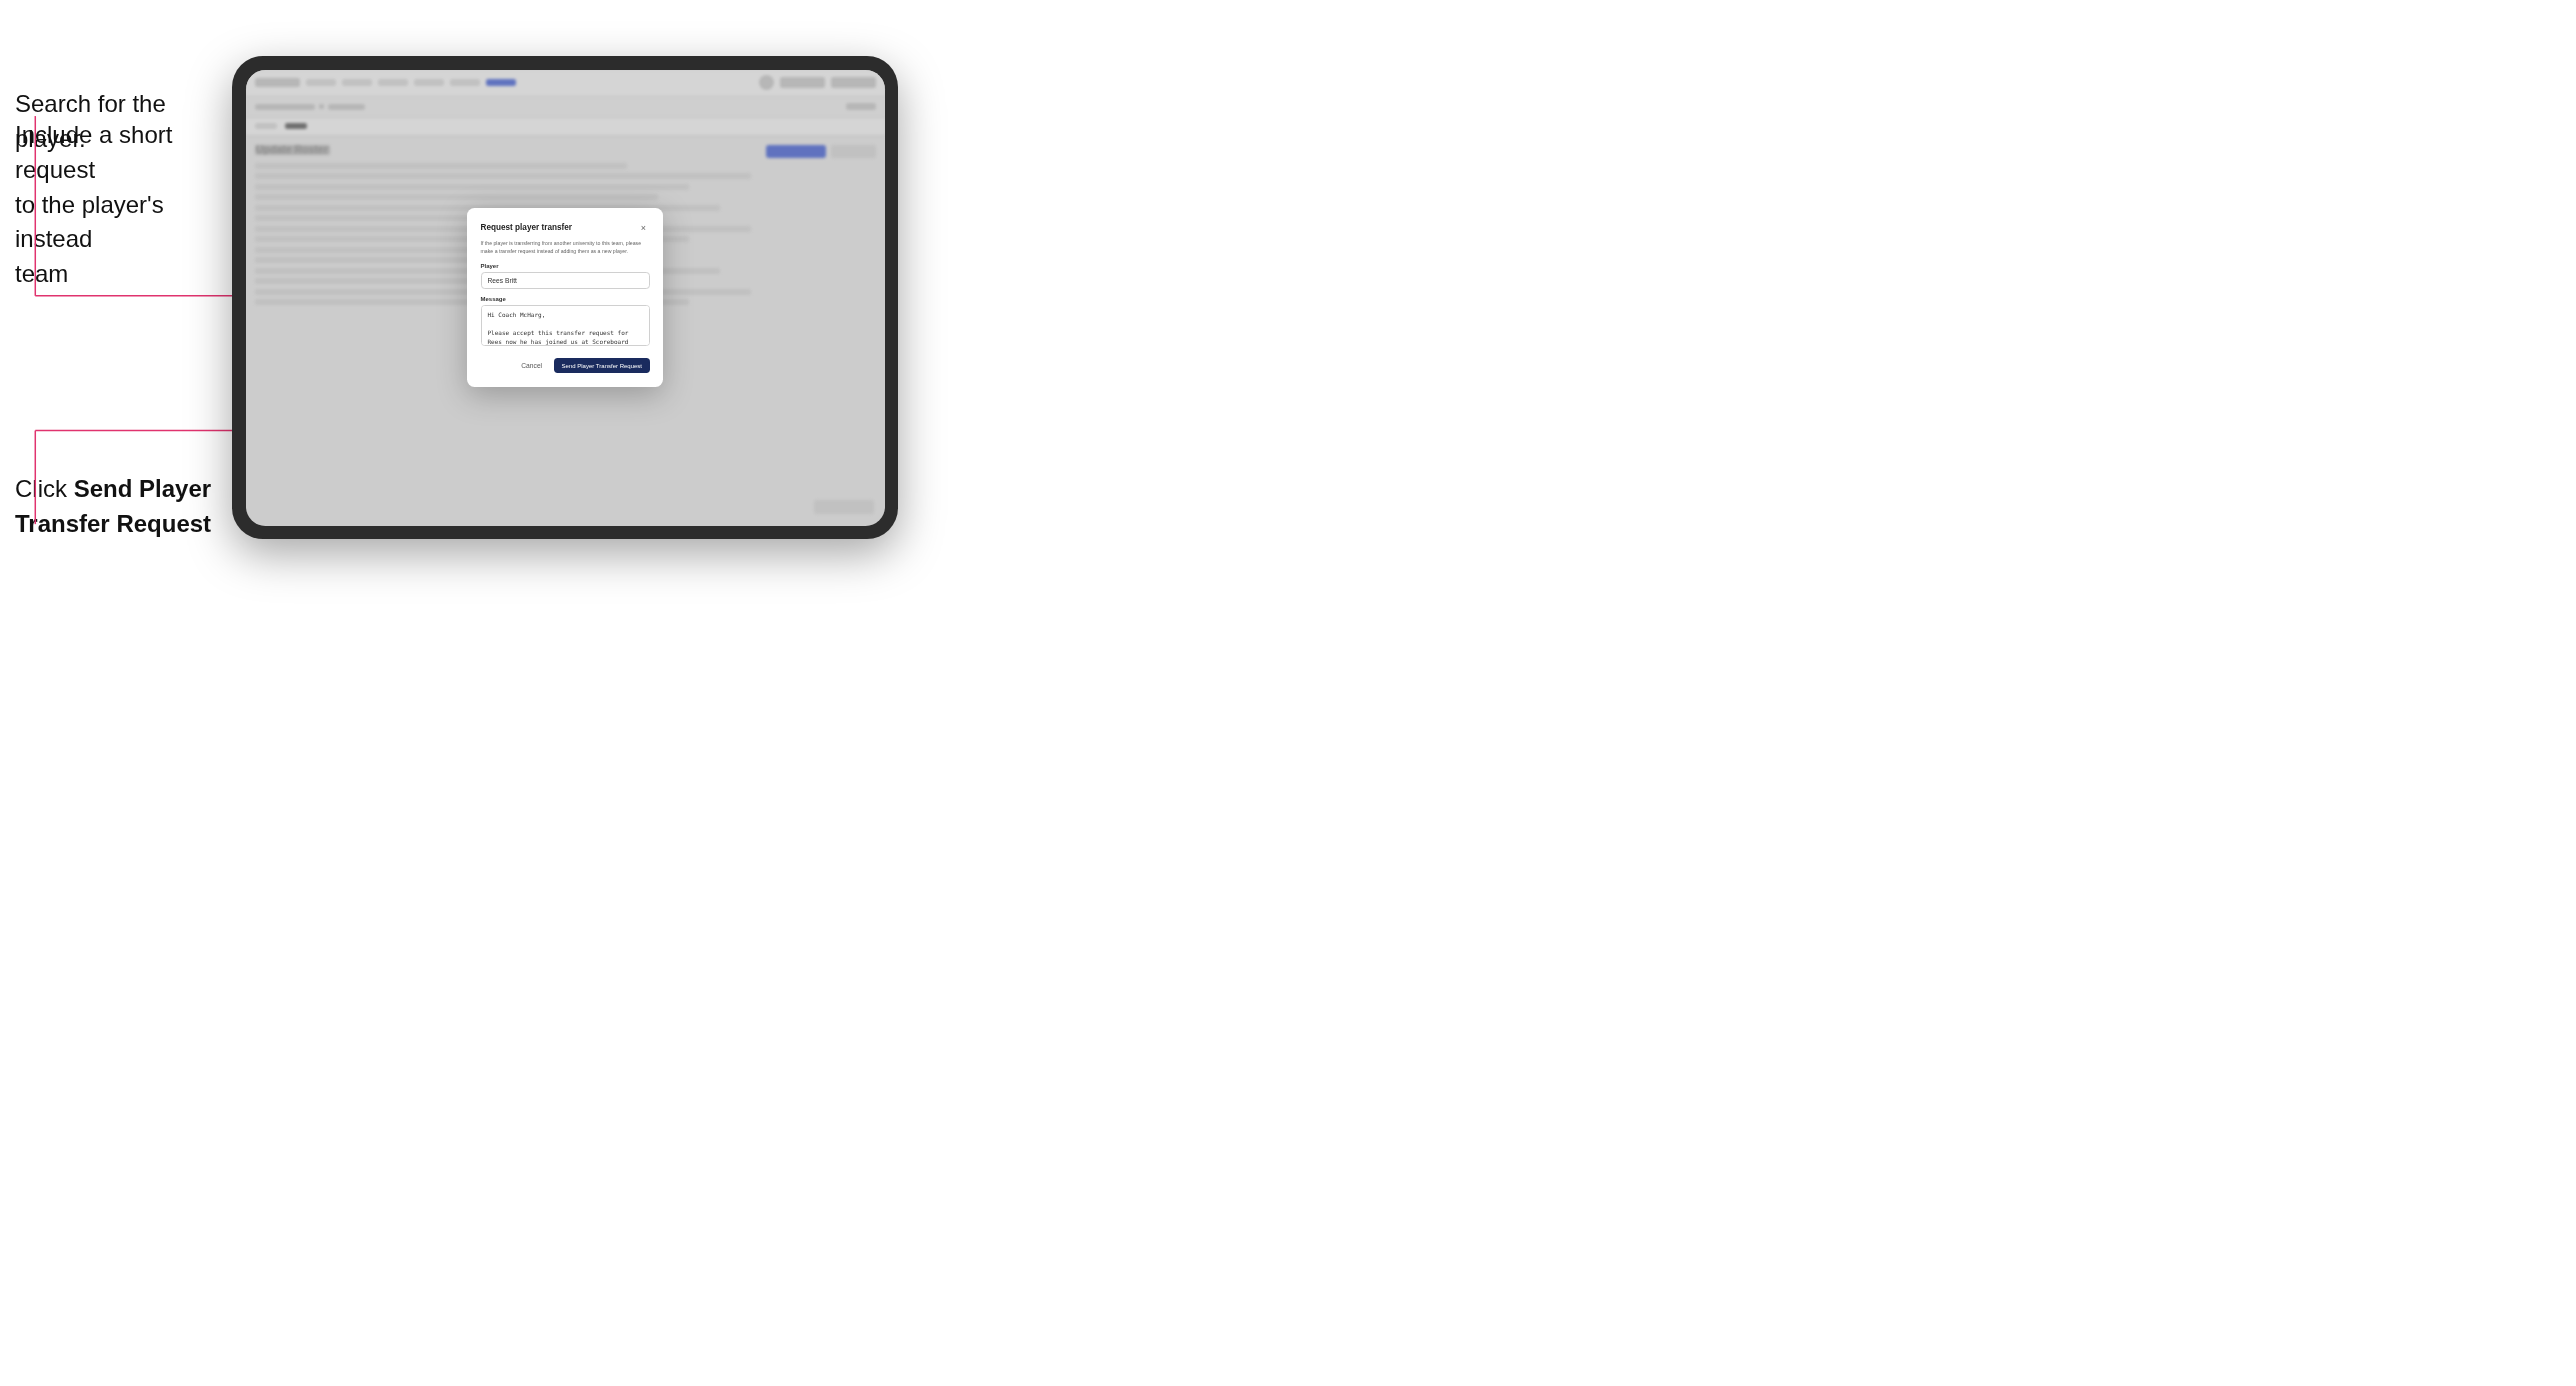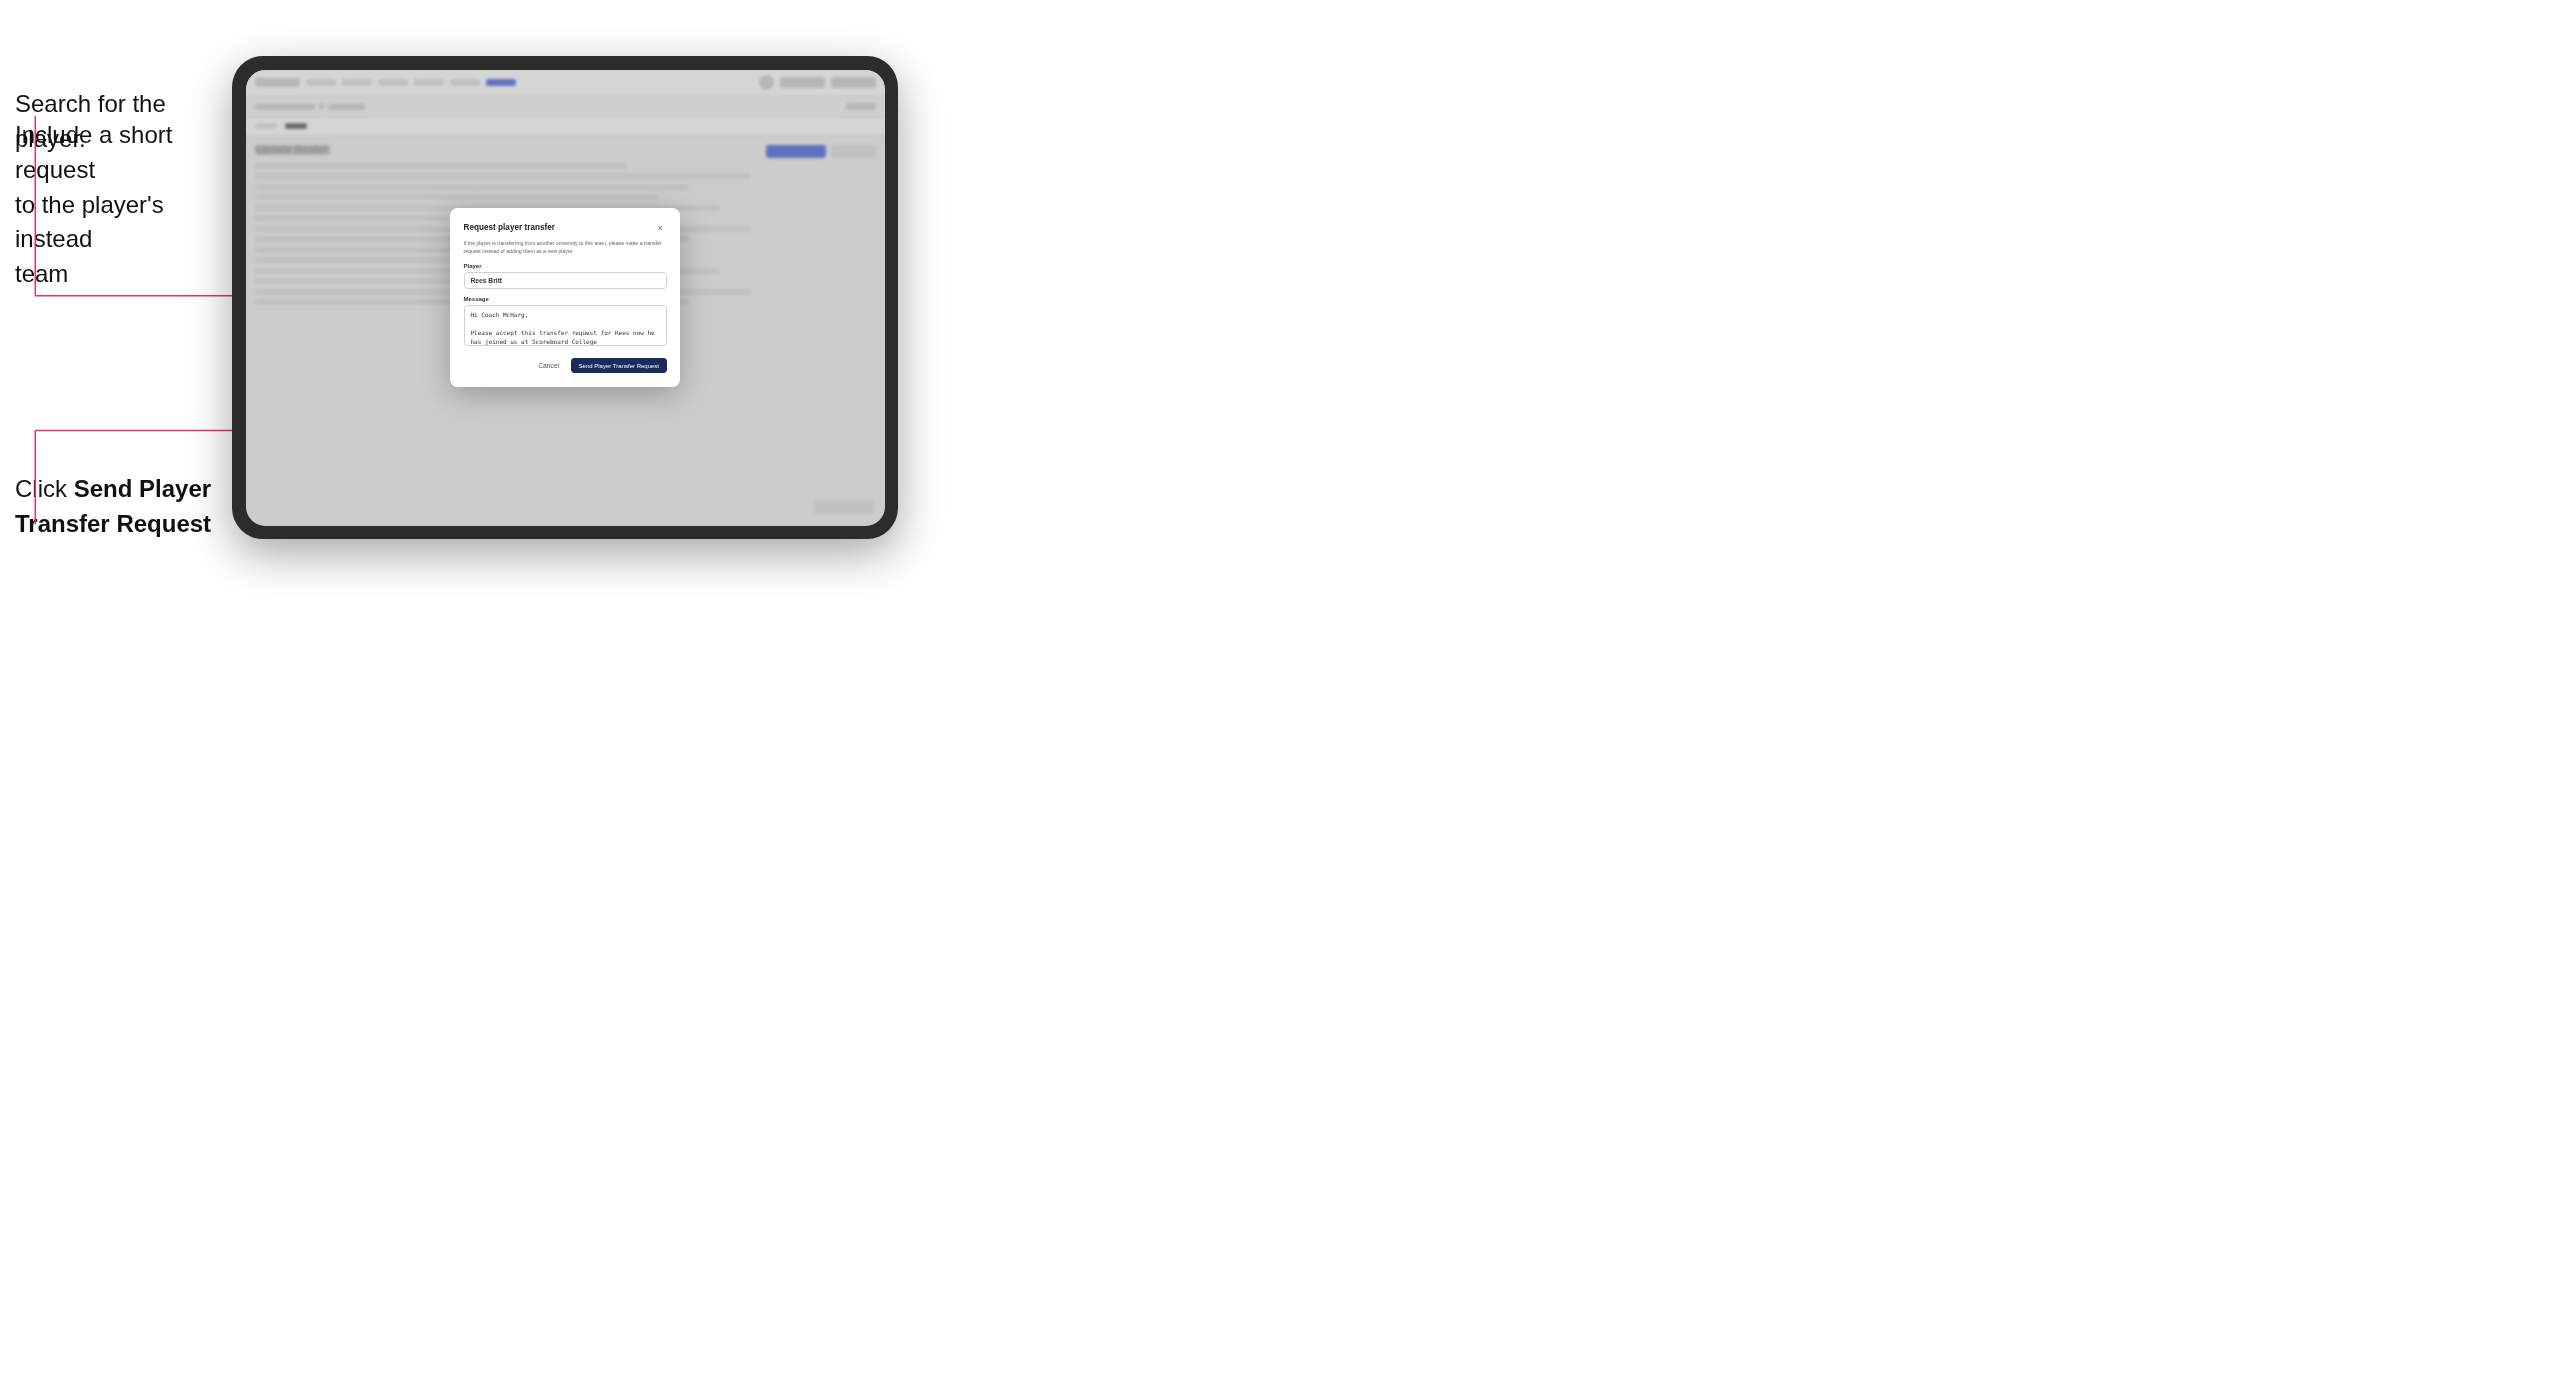--- a/index.html
+++ b/index.html
@@ -156,21 +156,21 @@
       background: rgba(0,0,0,0.15);
       display: flex;
       align-items: center;
       justify-content: center;
       z-index: 10;
     }
 
     .modal {
       background: #fff;
       border-radius: 7.5px;
-      width: 230px;
+      width: 196px;
       padding: 13.5px;
       box-shadow: 0 7.5px 30px rgba(0,0,0,0.25);
       position: relative;
     }
 
     .modal-header {
       display: flex;
       justify-content: space-between;
       align-items: center;
       margin-bottom: 6px;
@@ -211,21 +211,20 @@
     .modal-input {
       width: 100%;
       border: 0.7px solid #d0d0d0;
       border-radius: 3.7px;
       padding: 3.7px 6px;
       font-size: 6.7px;
       color: #333;
       margin-bottom: 7.5px;
       outline: none;
       background: #fff;
-      font-weight: bold;
     }
 
     .modal-textarea {
       width: 100%;
       border: 0.7px solid #d0d0d0;
       border-radius: 3.7px;
       padding: 3.7px 6px;
       font-size: 6px;
       color: #333;
       height: 41px;

